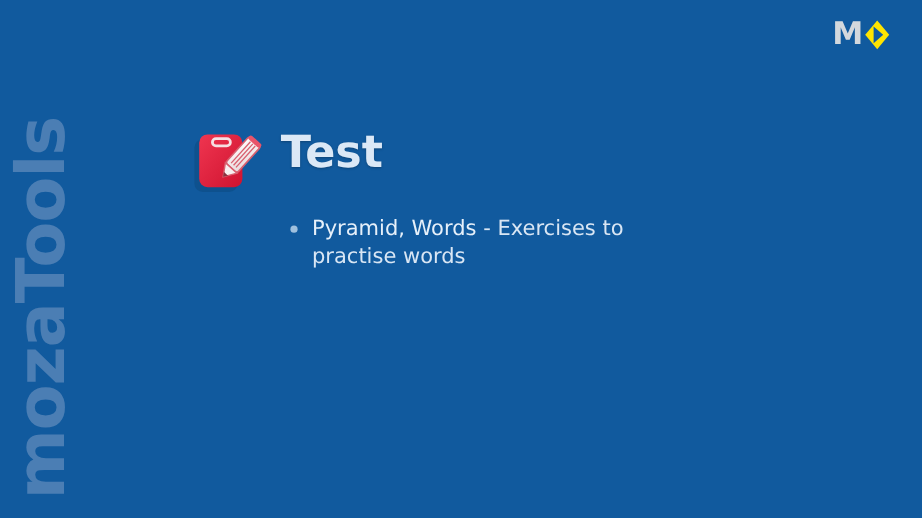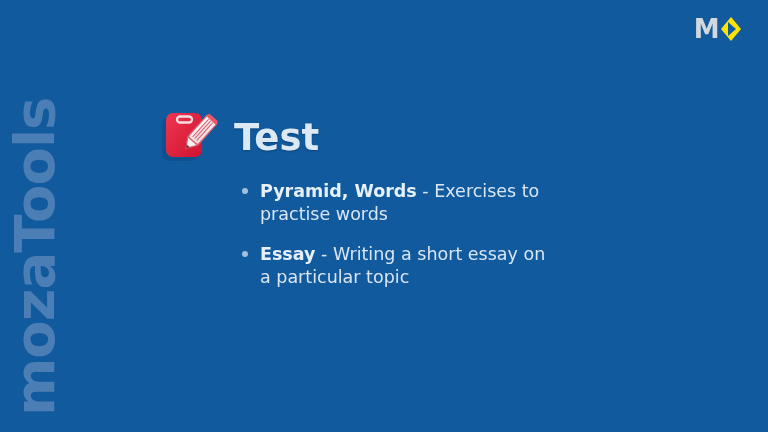--- a/index.html
+++ b/index.html
@@ -78,21 +78,20 @@
   
   .content {
     position: absolute;
     left: 160px;
     top: 106px;
     width: 560px;
   }
 
   .head-row {
     display: flex;
-    align-items: center;
     gap: 14px;
     height: 60px;
   }
 
   .app-icon {
     width: 60px;
     height: 58px;
     flex: 0 0 auto;
     position: relative;
   }
@@ -128,21 +127,21 @@
   .bullet-dot {
     position: absolute;
     left: 0;
     top: 8px;
     width: 6px;
     height: 6px;
     border-radius: 50%;
     background: #9fc0de;
   }
   .bullets b {
-    font-weight: 700;
+    font-weight: 400;
     color: #e6f0fa;
   }
 </style>
 </head>
 <body>
 
 <div class="slide">
 
   <div class="logo">
     <span class="logo-text">M</span>
@@ -192,20 +191,16 @@
         </svg>
       </span>
       <div class="title">Test</div>
     </div>
 
     <ul class="bullets">
       <li>
         <span class="bullet-dot"></span>
         <b>Pyramid, Words</b><span> - </span><span>Exercises to practise words</span>
       </li>
-      <li>
-        <span class="bullet-dot"></span>
-        <b>Essay</b><span> - </span><span>Writing a short essay on a particular topic</span>
-      </li>
     </ul>
 
   </div>
 </div>
 
 </body></html>

